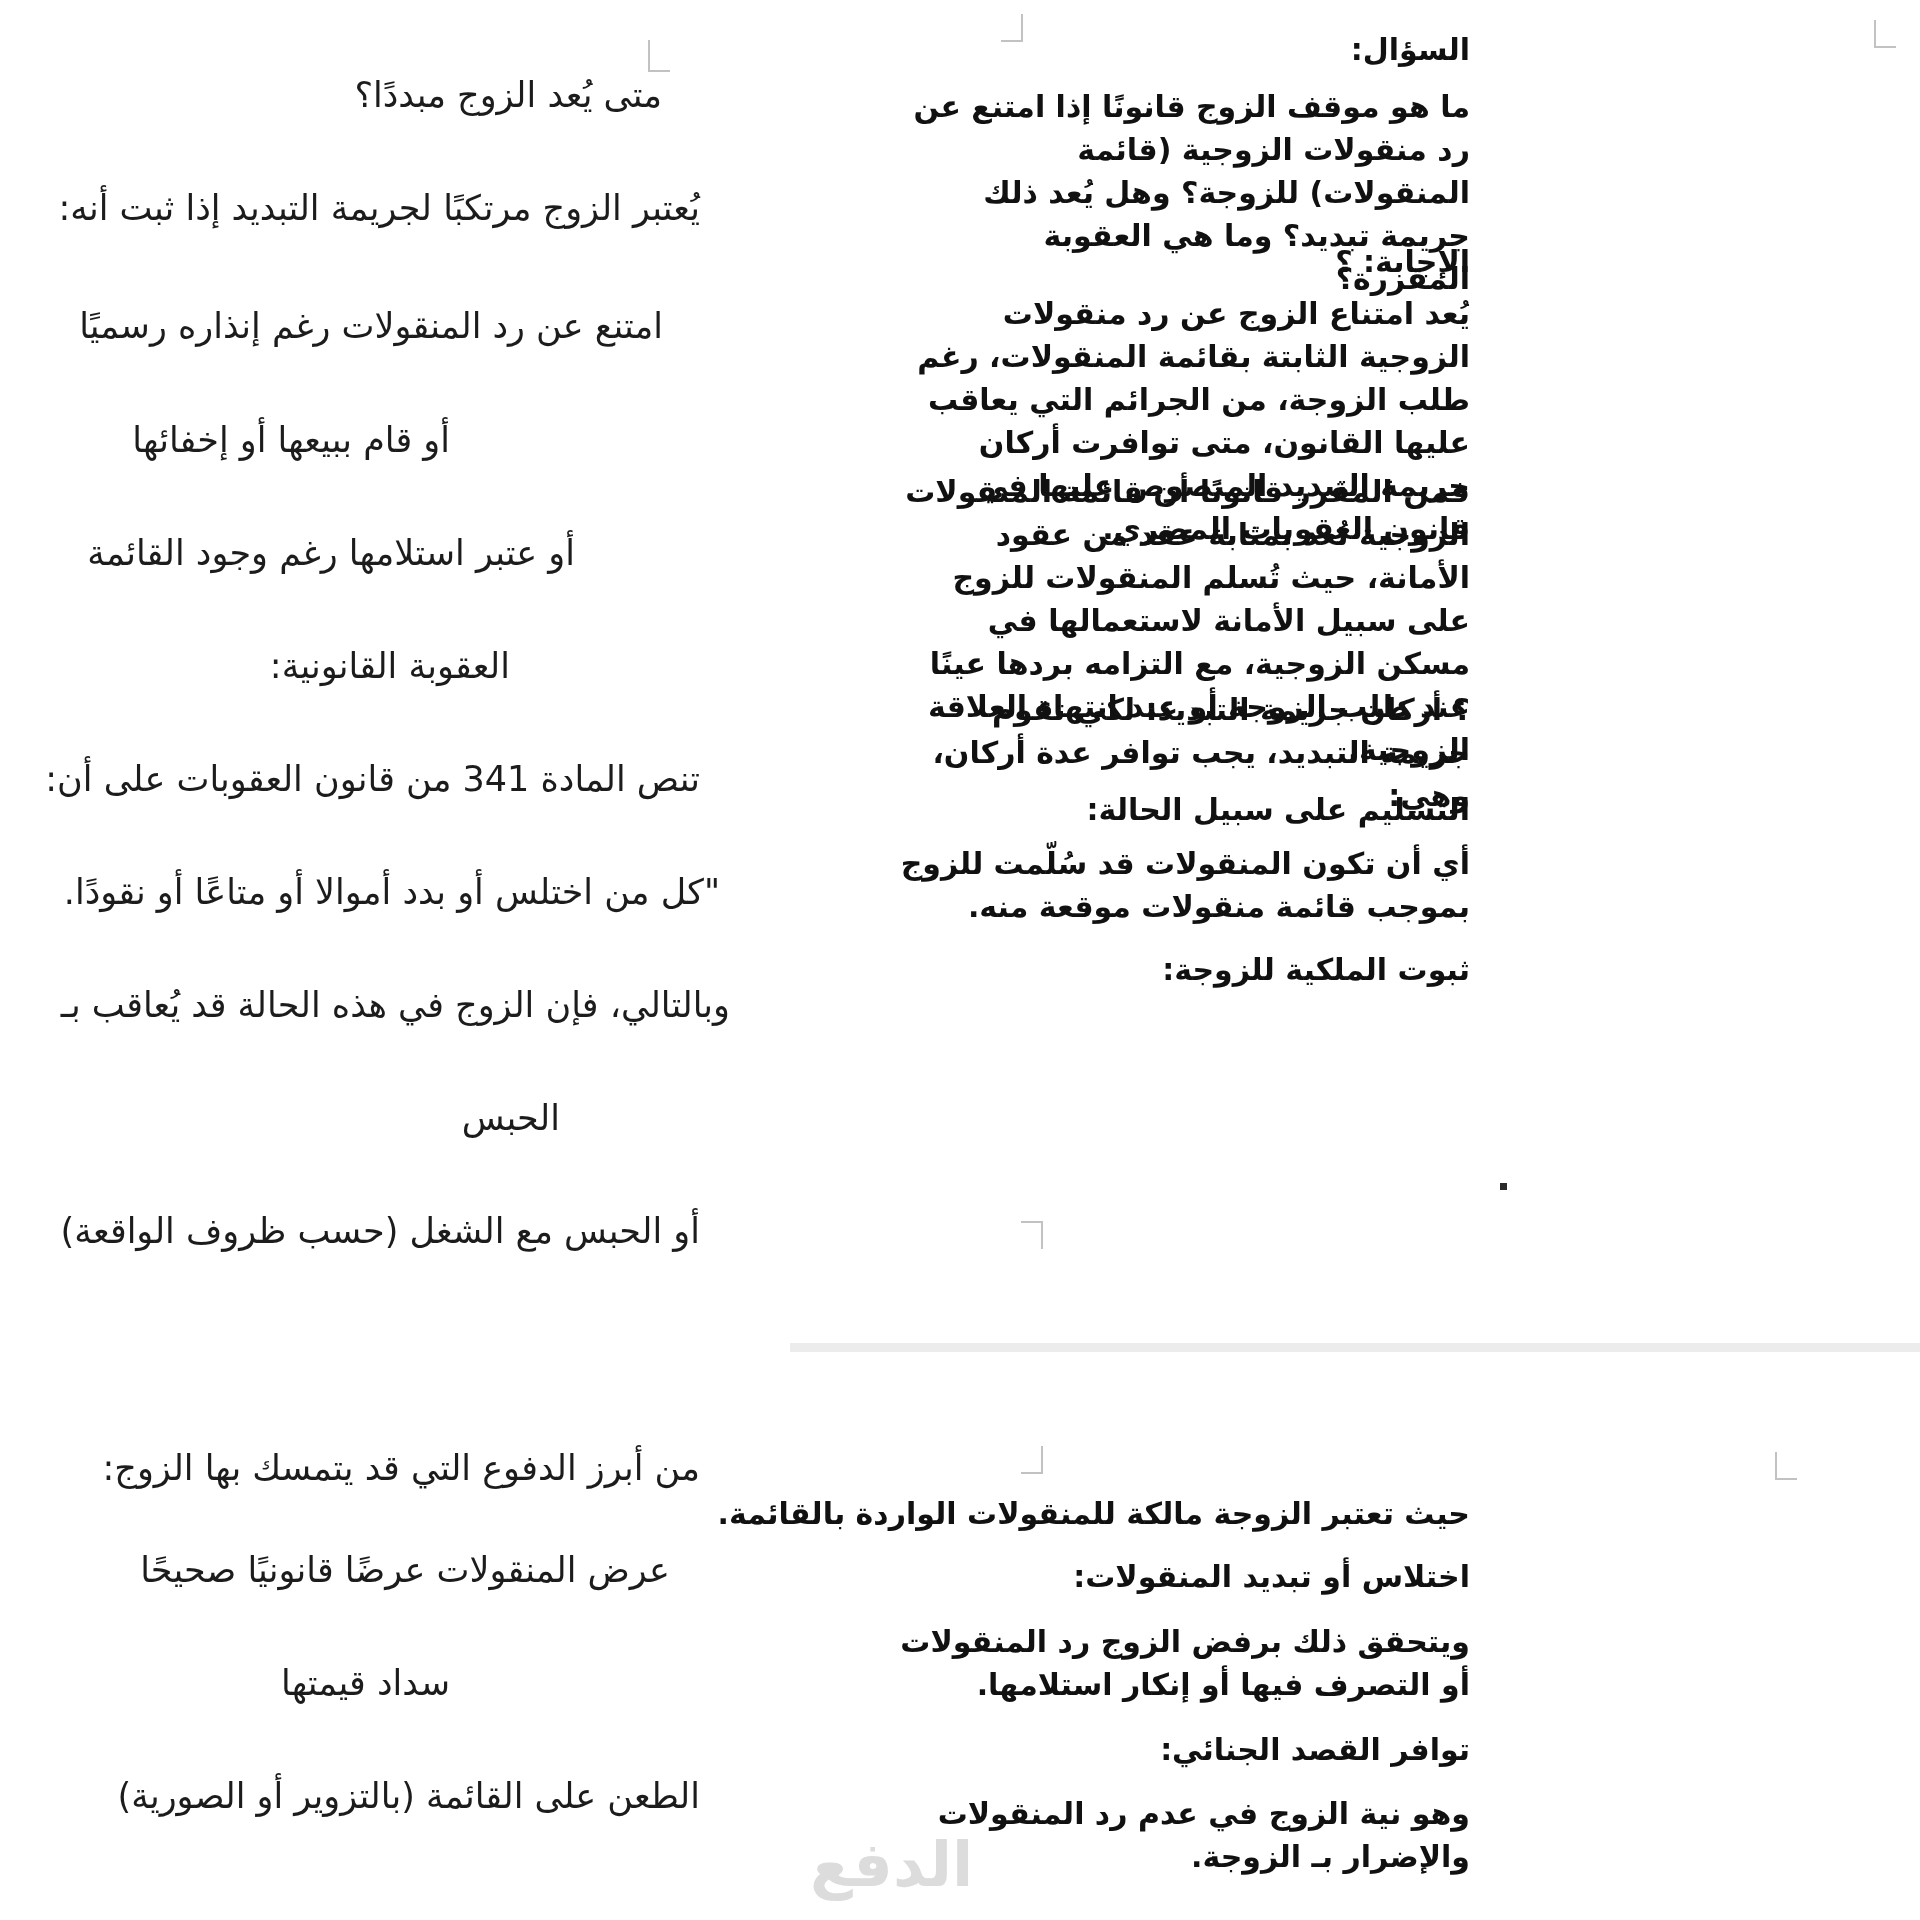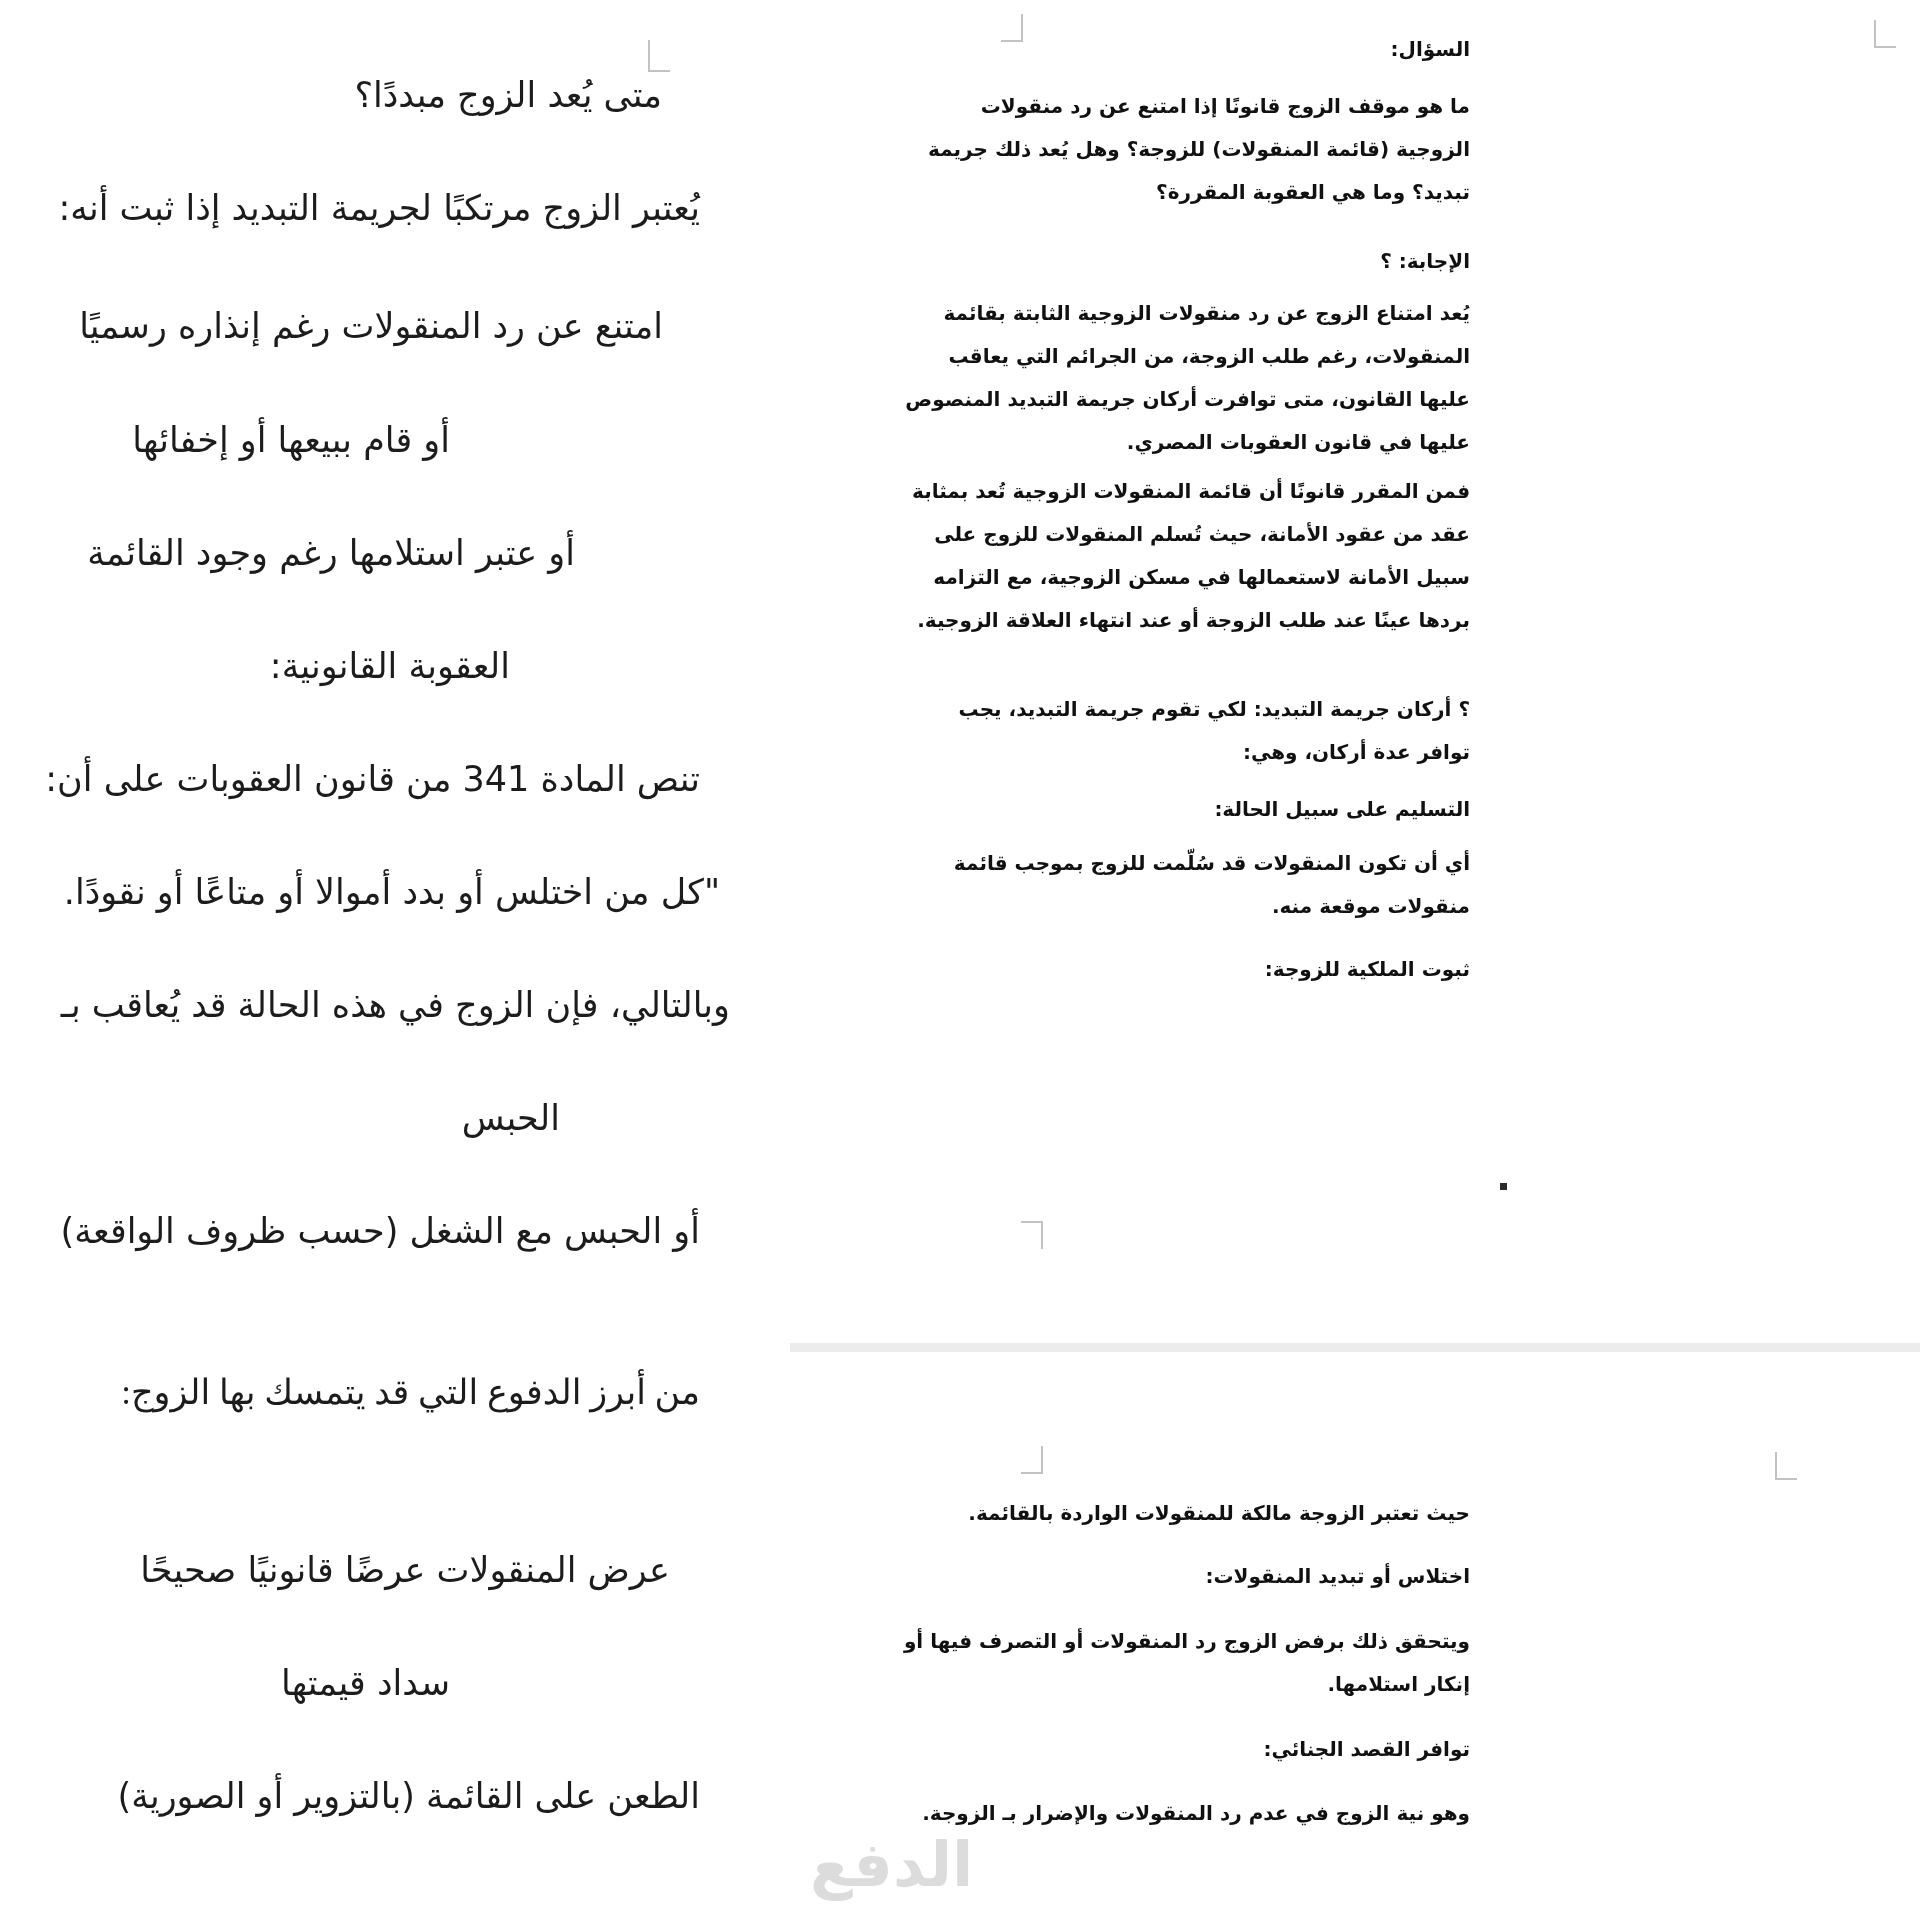--- a/index.html
+++ b/index.html
@@ -30,21 +30,21 @@
     font-size: 35px;
     font-weight: 400;
     color: #1c1c1c;
   }
   
   .rblock {
     position: absolute;
     right: 450px;
     direction: rtl;
     text-align: right;
-    font-size: 20px;
+    font-size: 30px;
     font-weight: 700;
     line-height: 43px;
     color: #111111;
   }
   .nowrap { white-space: nowrap; }
   
   .mark { position: absolute; width: 20px; height: 26px; }
   .mark-tl { border-right: 2px solid #c2c2c2; border-bottom: 2px solid #c2c2c2; }
   .mark-tr { border-left: 2px solid #c2c2c2; border-bottom: 2px solid #c2c2c2; }
   .mark-bl { border-top: 2px solid #c2c2c2; border-right: 2px solid #c2c2c2; }
@@ -80,21 +80,21 @@
   <div class="lline" style="top:188px;  right:60px;">يُعتبر الزوج مرتكبًا لجريمة التبديد إذا ثبت أنه:</div>
   <div class="lline" style="top:306px;  right:97px;">امتنع عن رد المنقولات رغم إنذاره رسميًا</div>
   <div class="lline" style="top:420px;  right:310px;">أو قام ببيعها أو إخفائها</div>
   <div class="lline" style="top:533px;  right:185px;">أو عتبر استلامها رغم وجود القائمة</div>
   <div class="lline" style="top:646px;  right:250px;">العقوبة القانونية:</div>
   <div class="lline" style="top:759px;  right:60px;">تنص المادة 341 من قانون العقوبات على أن:</div>
   <div class="lline" style="top:872px;  right:40px;">"كل من اختلس أو بدد أموالا أو متاعًا أو نقودًا.</div>
   <div class="lline" style="top:985px;  right:30px;">وبالتالي، فإن الزوج في هذه الحالة قد يُعاقب بـ</div>
   <div class="lline" style="top:1098px; right:200px;">الحبس</div>
   <div class="lline" style="top:1211px; right:60px;">أو الحبس مع الشغل (حسب ظروف الواقعة)</div>
-  <div class="lline" style="top:1372px; right:60px;font-family:Liberation Serif, serif;">من أبرز الدفوع التي قد يتمسك بها الزوج:</div>
+  <div class="lline" style="top:1448px; right:60px;">من أبرز الدفوع التي قد يتمسك بها الزوج:</div>
   <div class="lline" style="top:1550px; right:90px;">عرض المنقولات عرضًا قانونيًا صحيحًا</div>
   <div class="lline" style="top:1663px; right:310px;">سداد قيمتها</div>
   <div class="lline" style="top:1776px; right:60px;">الطعن على القائمة (بالتزوير أو الصورية)</div>
 </div>
 
 <div>
   <div class="mark mark-tl" style="left:1001px; top:14px;"></div>
   <div class="mark mark-tr" style="left:1874px; top:20px;"></div>
   <div class="mark mark-bl" style="left:1021px; top:1221px;"></div>
 

